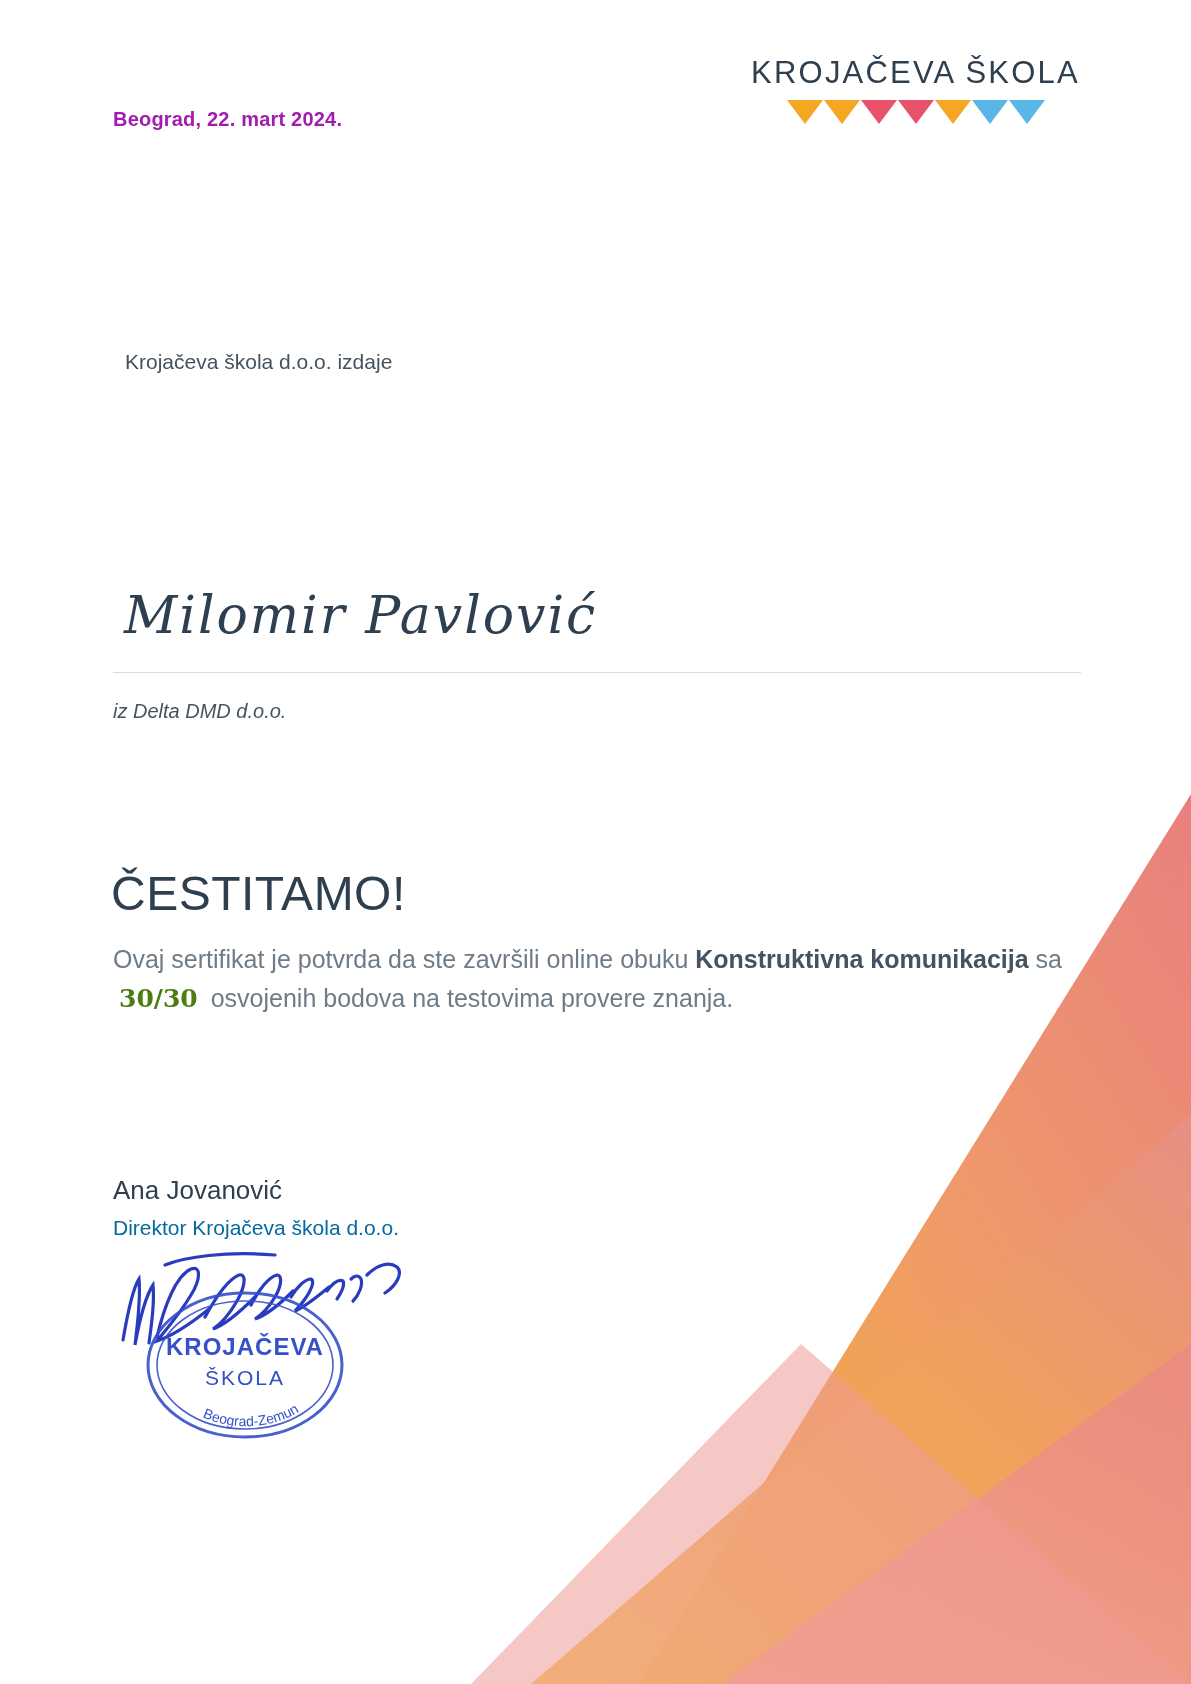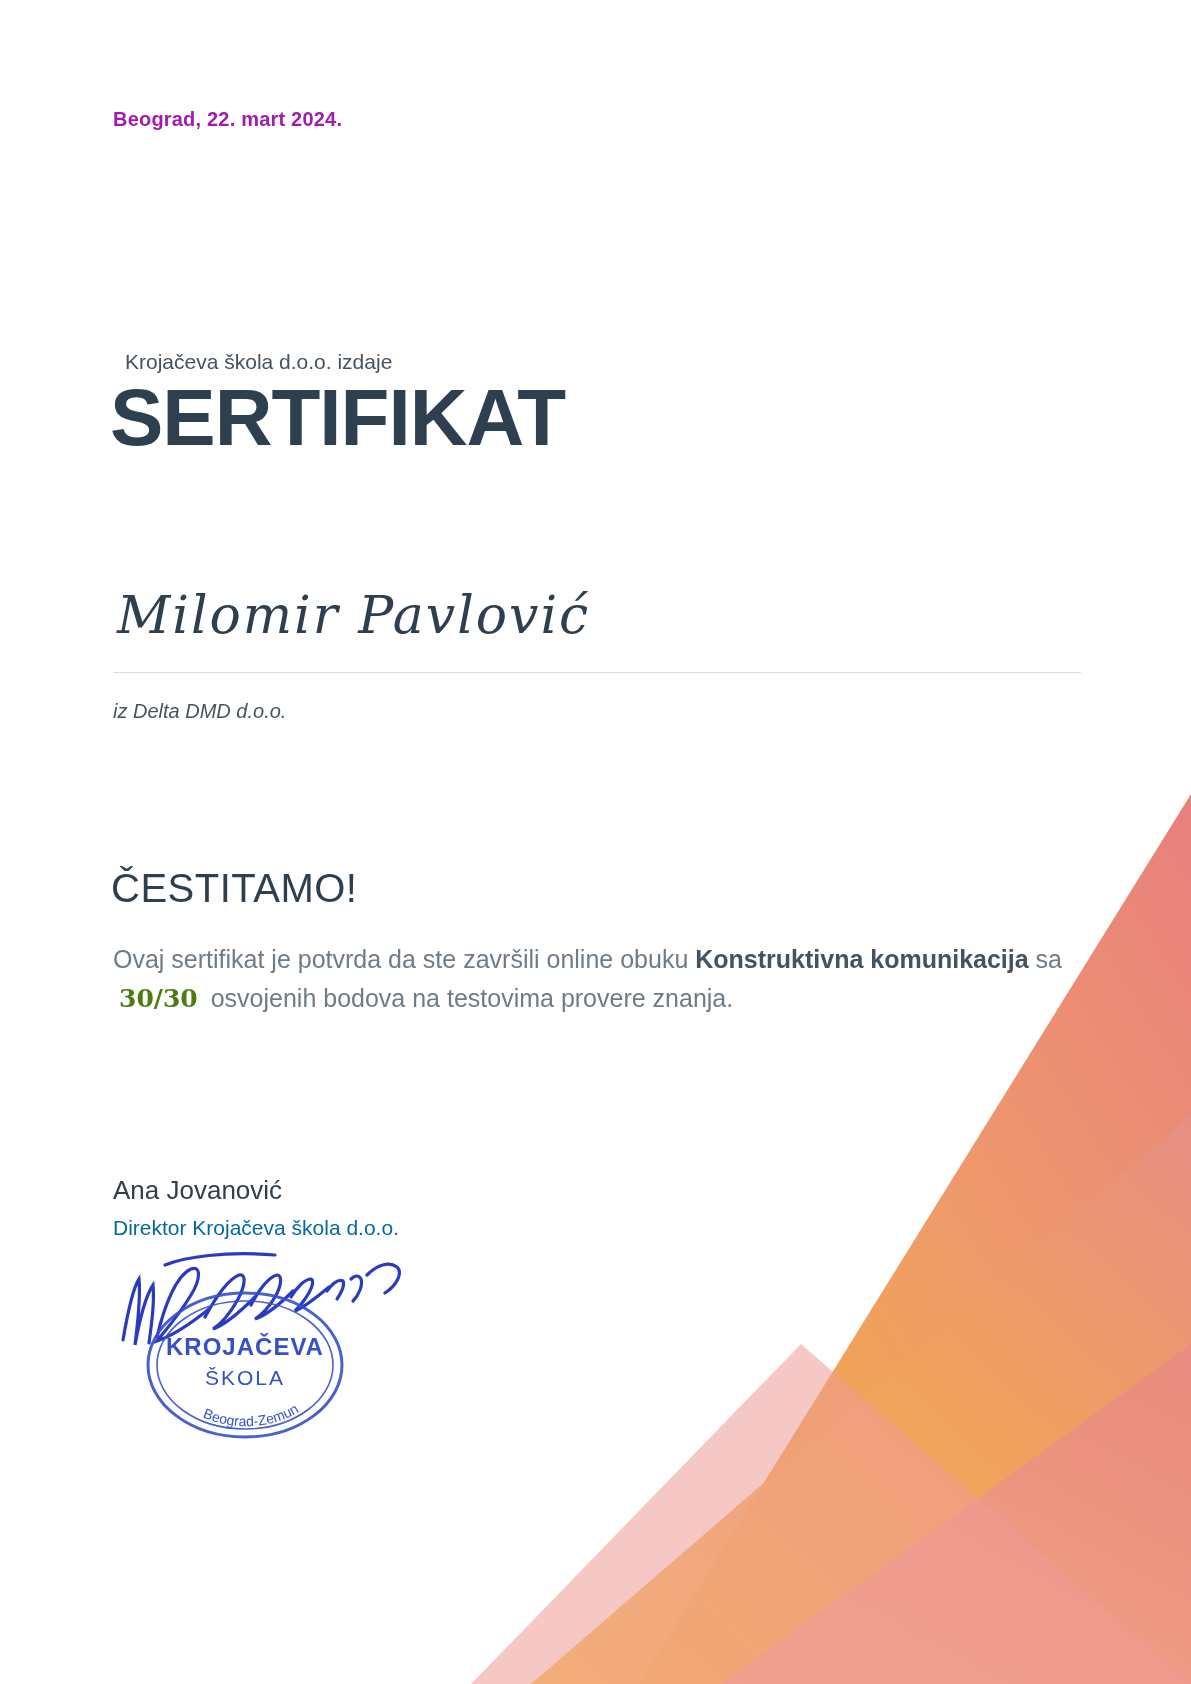--- a/index.html
+++ b/index.html
@@ -81,21 +81,21 @@
     top: 378px;
     font-size: 80px;
     font-weight: bold;
     letter-spacing: -1px;
     color: #2e3f50;
     line-height: 1;
   }
 
   .recipient {
     position: absolute;
-    left: 117px;
+    left: 124px;
     top: 585px;
     font-size: 52px;
     color: #2e3f50;
     font-family: "DejaVu Serif", serif;
     font-style: italic;
     letter-spacing: 2px;
   }
   .recipient-rule {
     position: absolute;
     left: 113px;
@@ -110,21 +110,21 @@
     top: 700px;
     font-size: 20px;
     font-style: italic;
     color: #45525f;
   }
 
   .congrats {
     position: absolute;
     left: 111px;
     top: 866px;
-    font-size: 40px;
+    font-size: 48px;
     color: #2e3f50;
     letter-spacing: .5px;
   }
 
   .body-text {
     position: absolute;
     left: 113px;
     top: 940px;
     width: 950px;
     font-size: 25px;
@@ -188,23 +188,34 @@
       </linearGradient>
     </defs>
     <polygon points="720,10 720,900 168,900" fill="url(#g1)"></polygon>
     <polygon points="720,330 720,900 60,900" fill="url(#g2)" opacity="0.92"></polygon>
     <polygon points="720,560 720,900 250,900" fill="url(#g3)" opacity="0.75"></polygon>
     <polygon points="0,900 330,560 720,900" fill="#ef9b95" opacity="0.55"></polygon>
   </svg>
 
   <div class="date">Beograd, 22. mart 2024.</div>
 
+  <div class="logo">
+    <div class="logo-text">KROJAČEVA ŠKOLA</div>
+    <svg class="logo-zig" viewBox="0 0 258 26">
+      <polygon points="0,0 36,0 18,24" fill="#f5a623"></polygon>
+      <polygon points="37,0 73,0 55,24" fill="#f5a623"></polygon>
+      <polygon points="74,0 110,0 92,24" fill="#e8526a"></polygon>
+      <polygon points="111,0 147,0 129,24" fill="#e8526a"></polygon>
+      <polygon points="148,0 184,0 166,24" fill="#f5a623"></polygon>
+      <polygon points="185,0 221,0 203,24" fill="#5bb6e8"></polygon>
+      <polygon points="222,0 258,0 240,24" fill="#5bb6e8"></polygon>
+    </svg>
+  </div>
 
   <div class="issuer">Krojačeva škola d.o.o. izdaje</div>
-  <div class="title">SERTIFIKAT</div>
 
   <div class="recipient">Milomir  Pavlović</div>
   <div class="recipient-rule"></div>
   <div class="company">iz Delta DMD d.o.o.</div>
 
   <div class="congrats">ČESTITAMO!</div>
 
   <div class="body-text">
     <span>Ovaj sertifikat je potvrda da ste završili online obuku </span><b>Konstruktivna komunikacija</b><span> sa </span><span class="score">30/30</span><span> osvojenih bodova na testovima provere znanja.</span>
   </div>

